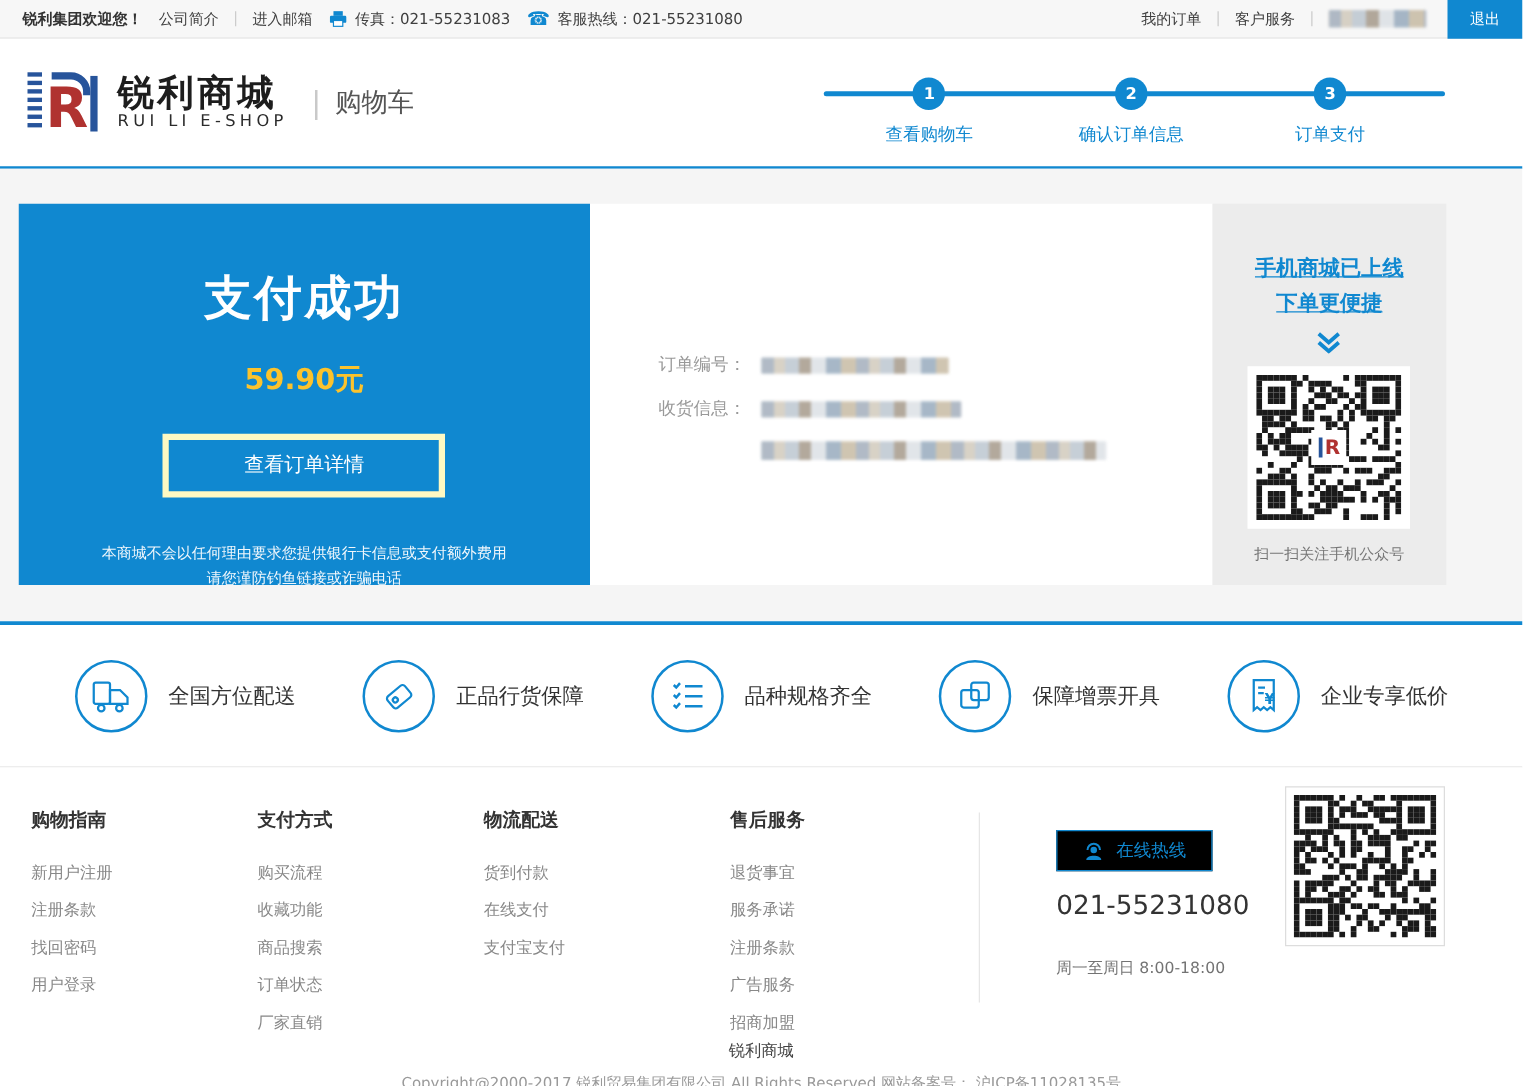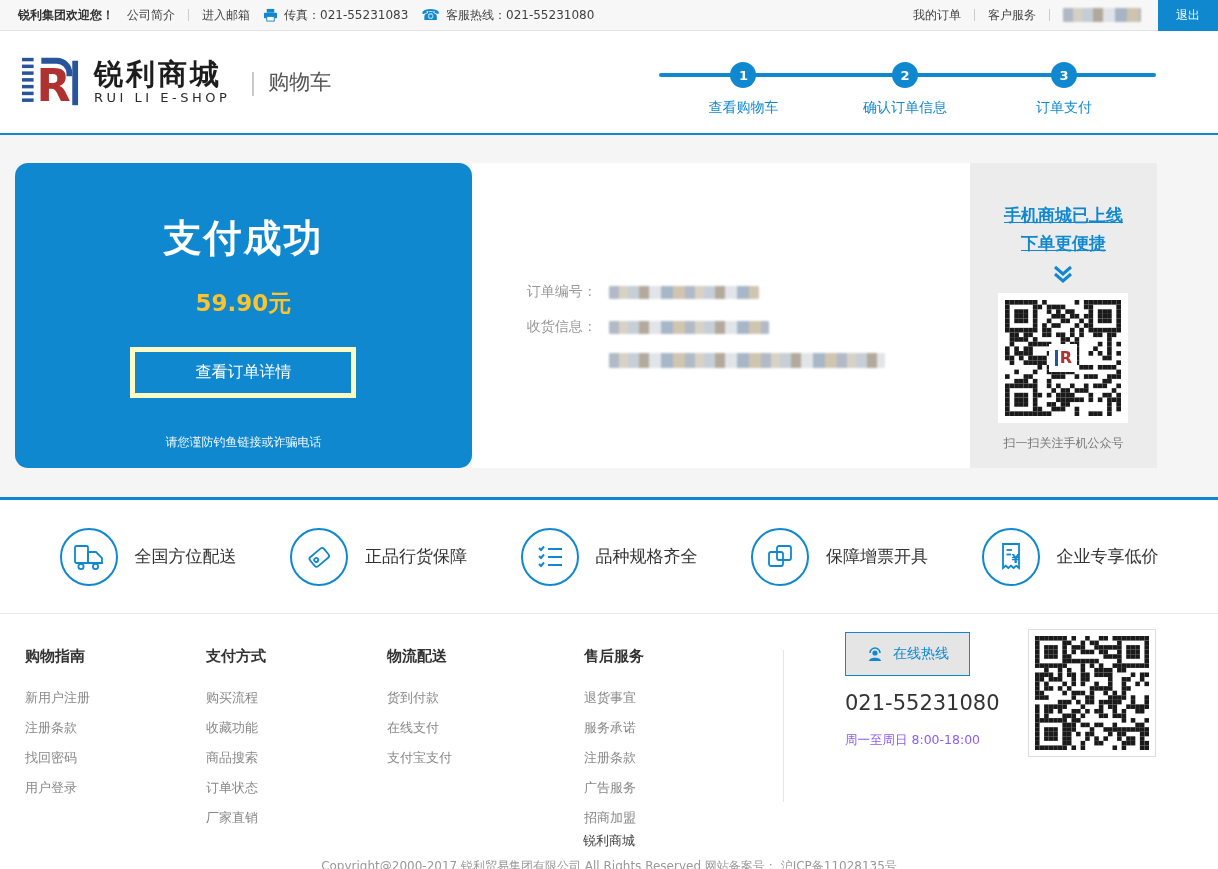--- a/index.html
+++ b/index.html
@@ -40,21 +40,21 @@
   .step { position:absolute; top:1px; transform:translateX(-50%); text-align:center; }
   .step-circle { width:26px; height:26px; border-radius:50%; background:var(--accent); color:#fff;
     font-size:13px; font-weight:bold; display:flex; align-items:center; justify-content:center; margin:0 auto; }
   .step-label { margin-top:11px; color:var(--accent); font-size:14px; white-space:nowrap; }
   .step1 { left:17%; } .step2 { left:49.5%; } .step3 { left:81.5%; }
 
   
   .main-strip { background:#f5f5f5; padding:28px 0 29px 15px; }
   .main-row { display:flex; width:1142px; height:305px; }
 
-  .pay-panel { width:469px; background:var(--accent); color:#fff; text-align:center;border-radius:13px; }
+  .pay-panel { width:469px; background:var(--accent); color:#fff; text-align:center; }
   .pay-title { font-size:38px; font-weight:bold; margin-top:50px; letter-spacing:2px; }
   .pay-amount { font-size:23px; font-weight:bold; color:var(--gold); margin-top:24px; }
   .detail-btn { margin-top:28px; display:inline-block; background:transparent; border:5px solid #fef9c3;
     color:#fff; font-size:16px; padding:10px 60px; cursor:pointer; }
   .pay-warning { margin-top:34px; font-size:12px; line-height:20px; color:#f0f7fc; }
 
   .order-panel { width:510px; background:#fff; padding:120px 0 0 55px; font-size:14px; color:#999; }
   .order-row { display:flex; align-items:center; margin-bottom:17px; }
   .order-label { width:82px; flex:0 0 auto; }
 
@@ -79,24 +79,24 @@
 
   
   .footer { background:#fff; position:relative; padding:33px 0 0 25px; height:218px; }
   .fcols { display:flex; }
   .fcol { width:181px; }
   .fcol h4 { font-size:15px; color:#333; margin-bottom:23px; font-weight:bold; }
   .fcol a { display:block; font-size:13px; color:#888; margin-bottom:12px; text-decoration:none; cursor:pointer; }
   .fcol-3 { width:197px; }
   .vdiv { position:absolute; left:783px; top:36px; height:152px; width:1px; background:#e6e6e6; }
   .hotline { position:absolute; left:845px; top:18px; width:125px; text-align:center; }
-  .hotline-btn { border:1px solid var(--accent); color:var(--accent); font-size:14px; height:44px; width:125px;
-    display:flex; align-items:center; justify-content:center; gap:9px; background:#e5e5e5; cursor:pointer; }
+  .hotline-btn { border:1px solid var(--accent); color:var(--accent); font-size:14px; height:33px; width:125px;
+    display:flex; align-items:center; justify-content:center; gap:9px; background:#000000; cursor:pointer;margin-top:32px; }
   .hotline-num { font-size:21px; color:#333; margin-top:15px; white-space:nowrap; font-weight:500; }
-  .hotline-hours { font-size:12.5px; color:#8b5cf6; margin-top:17px; white-space:nowrap; }
+  .hotline-hours { font-size:12.5px; color:#737373; margin-top:30px; white-space:nowrap; }
   .fqr { position:absolute; left:1028px; top:15px; width:128px; height:128px;
     border:1px solid #ddd; background:#fff; padding:6px; }
 
   .bottom { background:#fff; text-align:center; }
   .site-name { font-size:13px; color:#444; }
   .copyright { font-size:12px; color:#999; margin-top:8px; }
 
   svg { display:block; }
 </style>
 </head>
@@ -175,20 +175,21 @@
   </div>
 </div>
 
 <div class="main-strip">
   <div class="main-row">
     <div class="pay-panel">
       <div class="pay-title">支付成功</div>
       <div class="pay-amount">59.90元</div>
       <button class="detail-btn">查看订单详情</button>
       <div class="pay-warning">
+        <div>本商城不会以任何理由要求您提供银行卡信息或支付额外费用</div>
         <div>请您谨防钓鱼链接或诈骗电话</div>
       </div>
     </div>
 
     <div class="order-panel">
       <div class="order-row">
         <span class="order-label">订单编号：</span>
         <span class="rd" style="width:150px;"></span>
       </div>
       <div class="order-row">

